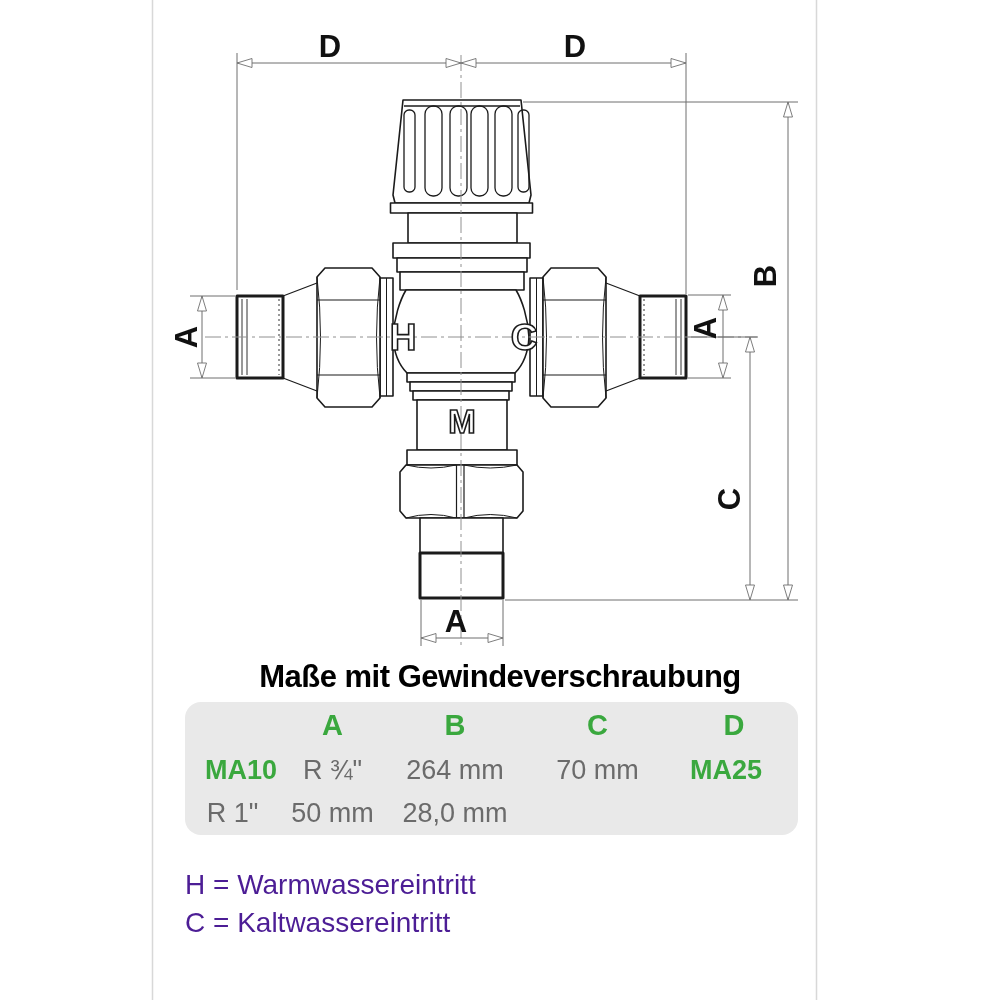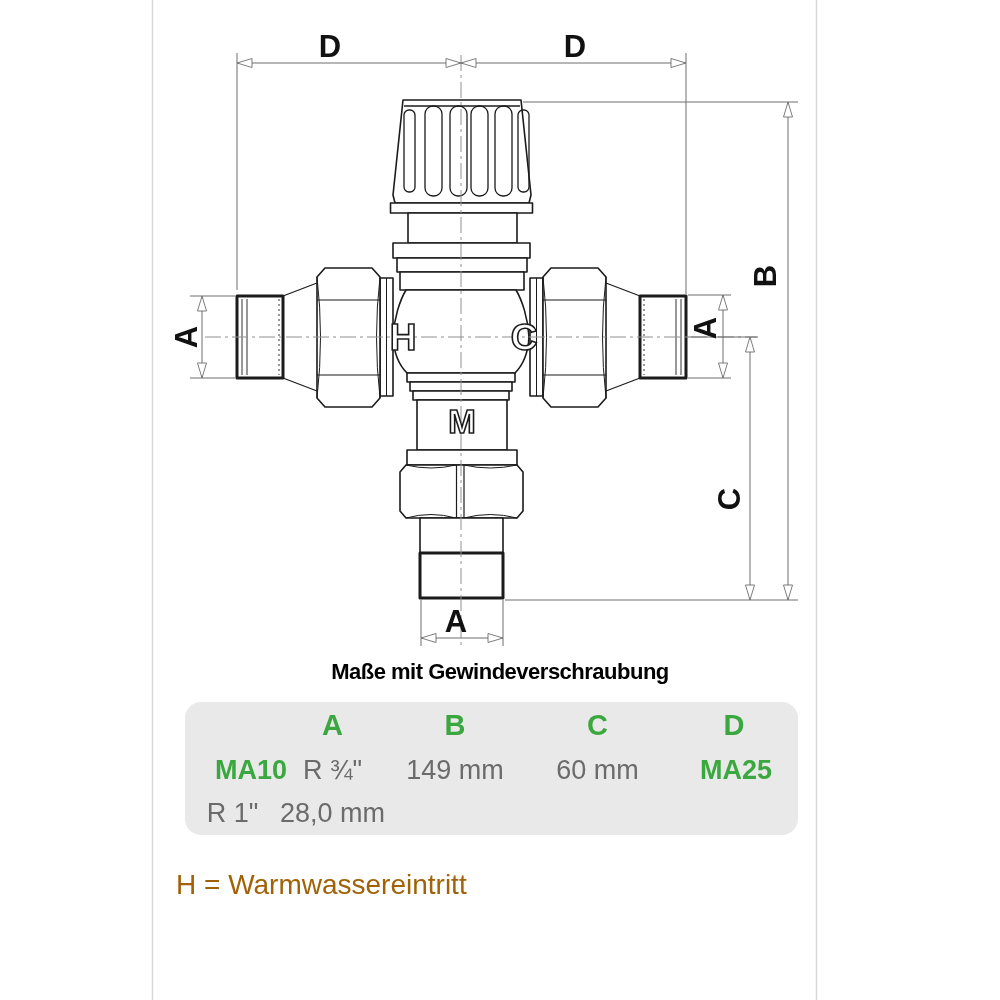--- a/index.html
+++ b/index.html
@@ -7,38 +7,38 @@
     width:1000px;height:1000px;position:relative;background:#ffffff;
     font-family:"Liberation Sans", sans-serif;overflow:hidden;
   }
   svg{position:absolute;left:0;top:0;}
   .dim-text{font:700 31px "Liberation Sans",sans-serif;fill:#111;}
   .port-text{font:700 37px "Liberation Sans",sans-serif;fill:#ffffff;stroke:#1b1b1b;stroke-width:1.6px;}
   .port-text-m{font:700 33px "Liberation Sans",sans-serif;fill:#ffffff;stroke:#1b1b1b;stroke-width:1.6px;}
 
   .page-title{
     position:absolute;left:155px;top:659px;width:690px;text-align:center;
-    font-size:22px;font-weight:700;letter-spacing:-0.5px;color:#000;
+    font-size:31px;font-weight:700;letter-spacing:-0.5px;color:#000;
   }
   .spec-table{
     position:absolute;left:185px;top:702px;width:613px;height:133px;
     background:#e9e9e9;border-radius:16px;
     display:grid;
     grid-template-columns:95px 105px 140px 145px 128px;
     grid-template-rows:46px 44px 43px;
     align-items:center;
   }
   .spec-table .cell{
     text-align:center;font-size:27px;color:#6b6b6b;white-space:nowrap;
   }
   .spec-table .head{color:#3aa83e;font-weight:700;font-size:29px;}
-  .spec-table .model{color:#3aa83e;font-weight:700;text-align:left;padding-left:30px;font-size:27px;}
+  .spec-table .model{color:#3aa83e;font-weight:700;text-align:left;padding-left:20px;font-size:27px;}
   .legend{
-    position:absolute;left:176px;top:866px;
-    font-size:28px;color:#a16207;line-height:38px;
+    position:absolute;left:185px;top:866px;
+    font-size:28px;color:#4c1d95;line-height:38px;
   }
 </style>
 </head>
 <body>
 
 <svg width="1000" height="1000" viewBox="0 0 1000 1000">
 
   <g stroke="#d8d8d8" stroke-width="1.5">
     <line x1="152.5" y1="0" x2="152.5" y2="1000"></line>
     <line x1="816.5" y1="0" x2="816.5" y2="1000"></line>
@@ -187,23 +187,25 @@
 
 <div class="spec-table">
   <div class="cell"></div>
   <div class="cell head">A</div>
   <div class="cell head">B</div>
   <div class="cell head">C</div>
   <div class="cell head">D</div>
 
   <div class="cell model">MA10</div>
   <div class="cell">R ¾"</div>
-  <div class="cell">149 mm</div>
-  <div class="cell">60 mm</div>
+  <div class="cell">264 mm</div>
+  <div class="cell">70 mm</div>
 
   <div class="cell model">MA25</div>
   <div class="cell">R 1"</div>
+  <div class="cell">50 mm</div>
   <div class="cell">28,0 mm</div>
 </div>
 
 <div class="legend">
   <div>H = Warmwassereintritt</div>
+  <div>C = Kaltwassereintritt</div>
 </div>
 
 </body></html>

